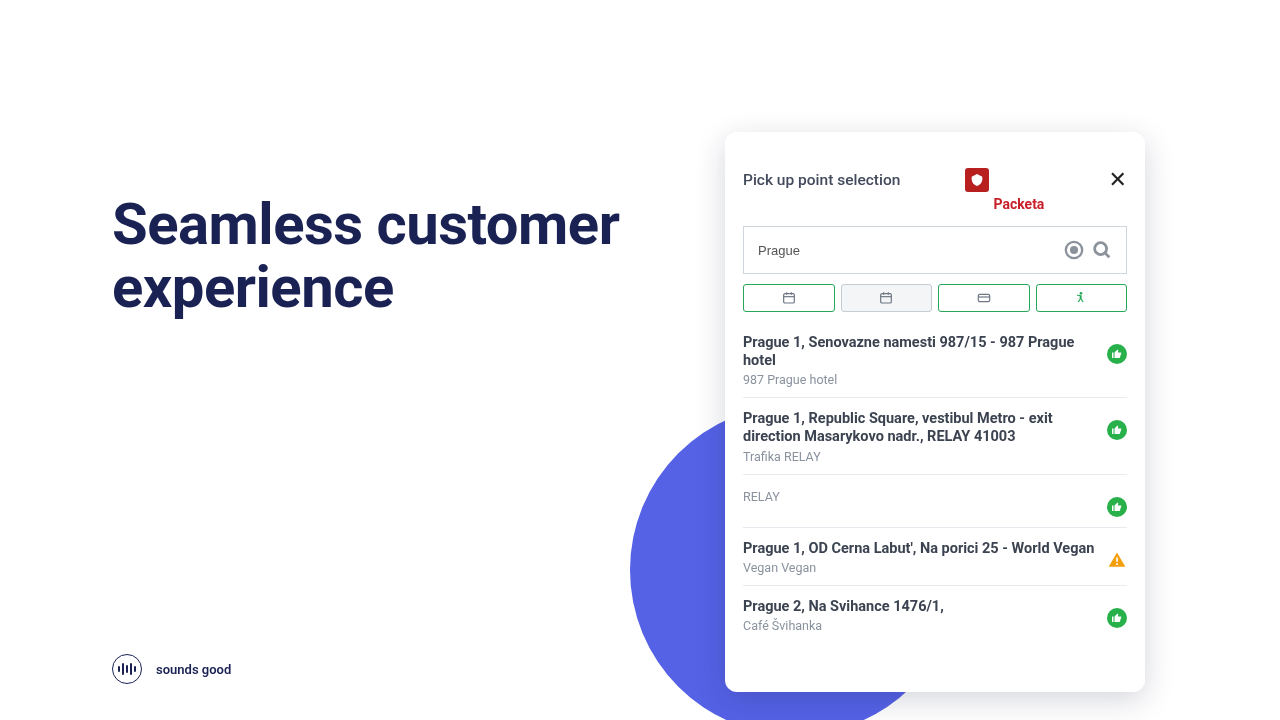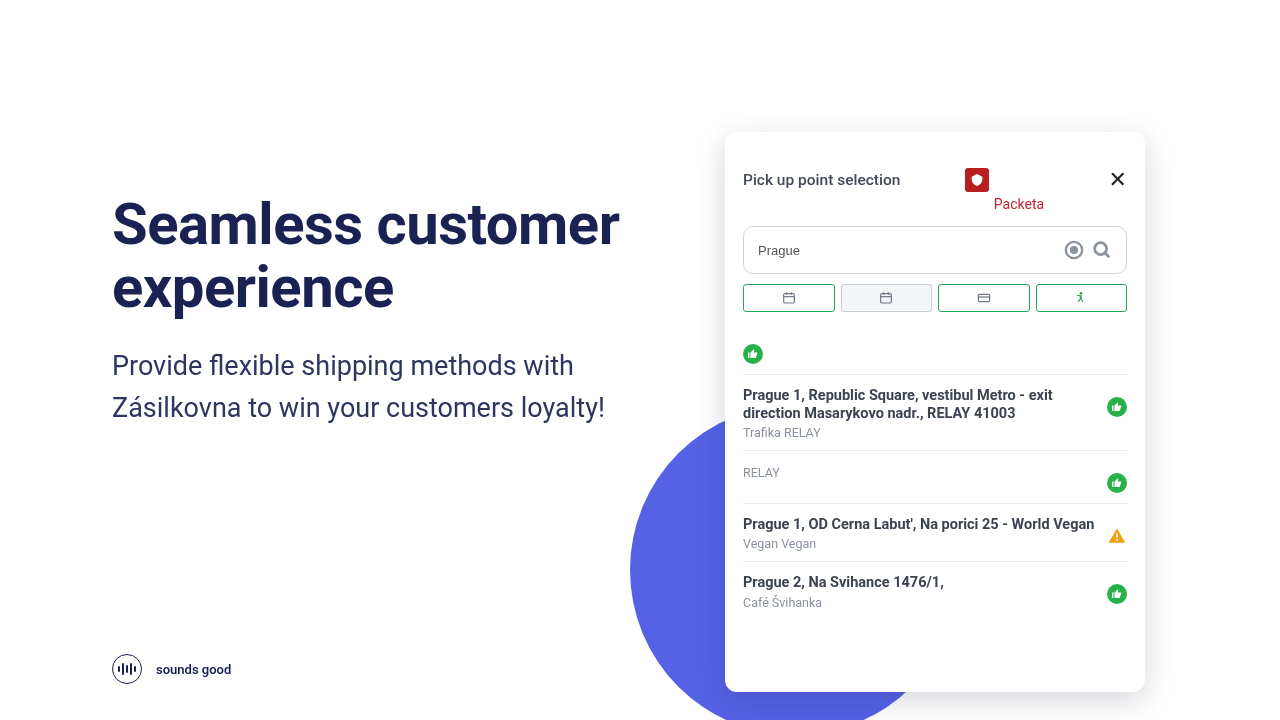--- a/index.html
+++ b/index.html
@@ -26,24 +26,24 @@
   
   .blob { position: absolute; width: 330px; height: 330px; border-radius: 50%; background: #5562e6; left: 630px; top: 405px; }
 
   
   .panel { position: absolute; right: 135px; top: 132px; width: 420px; height: 560px; background: #fff; border-radius: 12px; box-shadow: 0 8px 30px rgba(20,25,60,0.18); padding: 16px 18px 18px 18px; overflow: hidden; }
   .panel-head { display: flex; align-items: center; justify-content: space-between; margin-bottom: 14px; }
   .panel-title { font-size: 15.5px; font-weight: 500; color: #424a5c; }
   .brand { display: flex; align-items: center; gap: 5px; }
   .brand-box { width: 24px; height: 24px; background: #b81f1f; border-radius: 3px; display:flex; align-items:center; justify-content:center; }
   .brand-box svg { width: 16px; height: 16px; }
-  .brand-text { color: #c8202a; font-weight: 400; font-size: 14px; margin-top: 48px; }
+  .brand-text { color: #c8202a; font-weight: 700; font-size: 14px; margin-top: 48px; }
   .close { font-size: 22px; color: #222; cursor: pointer; line-height: 1; font-weight: 300; }
 
-  .search { position: relative; border: 1px solid #cfd5dc; border-radius: 10px; height: 48px; display: flex; align-items: center; padding: 0 10px 0 14px; margin-bottom: 10px; }
+  .search { position: relative; border: 1px solid #cfd5dc; border-radius: 0; height: 48px; display: flex; align-items: center; padding: 0 10px 0 14px; margin-bottom: 10px; }
   .search input { flex: 1; border: 0; outline: 0; font-size: 13px; color: #555; background: transparent; }
   .search .ico { color: #8b929c; display: flex; align-items: center; justify-content: center; width: 28px; height: 28px; }
   .search .ico.big svg { width: 22px; height: 22px; stroke-width: 3; }
 
   .filters { display: flex; gap: 6px; margin-bottom: 10px; }
   .filter { flex: 1; height: 28px; border: 1px solid #26a757; border-radius: 3px; display: flex; align-items: center; justify-content: center; color: #6e7784; background: #fff; }
   .filter.inactive { border-color: #c3cbd3; background: #f3f5f7; }
   .filter svg { width: 16px; height: 16px; }
   .filter.wheel { color: #26a757; }
 
@@ -59,21 +59,20 @@
   .row .pill svg { width: 12px; height: 12px; }
   .row .pill.warn svg { width: 20px; height: 20px; }
 </style>
 </head>
 <body>
 
 <div class="stage">
 
   <div class="copy">
     <h1>Seamless customer experience</h1>
-    <p>Provide flexible shipping methods with Zásilkovna to win your customers loyalty!</p>
   </div>
 
   <div class="badge">
     <span class="ring">
       <span class="wave">
           <span></span>
           <span></span>
           <span></span>
           <span></span>
           <span></span>
@@ -141,20 +140,24 @@
         <div class="filter wheel">
           <svg viewBox="0 0 24 24" fill="currentColor">
             <circle cx="12" cy="5" r="2"></circle>
             <path d="M11 8h2v5l3 5h-2l-2.5-4L9 18H7l3-5V9l-4-.5V7l5 .5z"></path>
           </svg>
         </div>
       </div>
 
     <div class="list" id="list">
         <div class="row">
+          <div class="info">
+            <div class="ttl">Prague 1, Senovazne namesti 987/15 - 987 Prague hotel</div>
+            <div class="sub">987 Prague hotel</div>
+          </div>
           <div class="pill ok">
             <svg viewBox="0 0 24 24" fill="#fff">
               <path d="M2 20h3V9H2v11zm19-9c0-1.1-.9-2-2-2h-5.3l.8-3.8v-.3c0-.4-.2-.8-.4-1.1L13 3l-6 6v11h9c.8 0 1.5-.5 1.8-1.2l2.1-6.3c.1-.2.1-.4.1-.5v-1z"></path>
             </svg>
           </div>
         </div>
         <div class="row">
           <div class="info">
             <div class="ttl">Prague 1, Republic Square, vestibul Metro - exit direction Masarykovo nadr., RELAY 41003</div>
             <div class="sub">Trafika RELAY</div>

